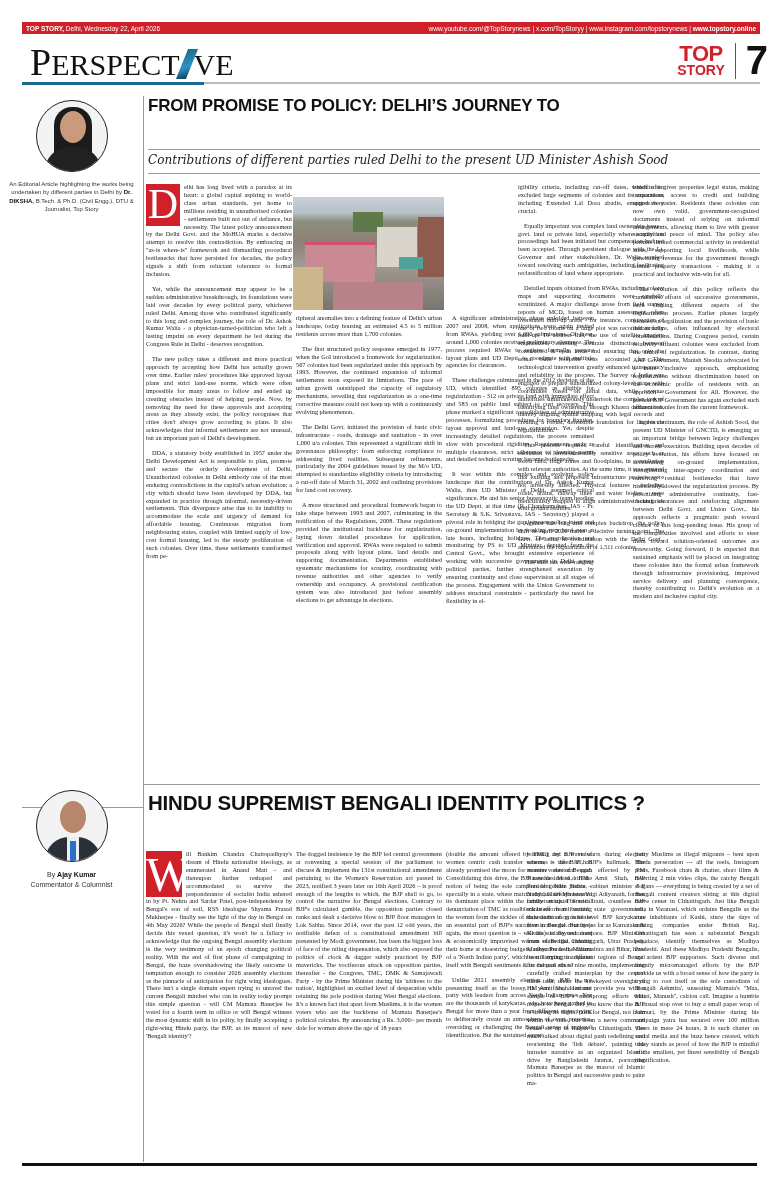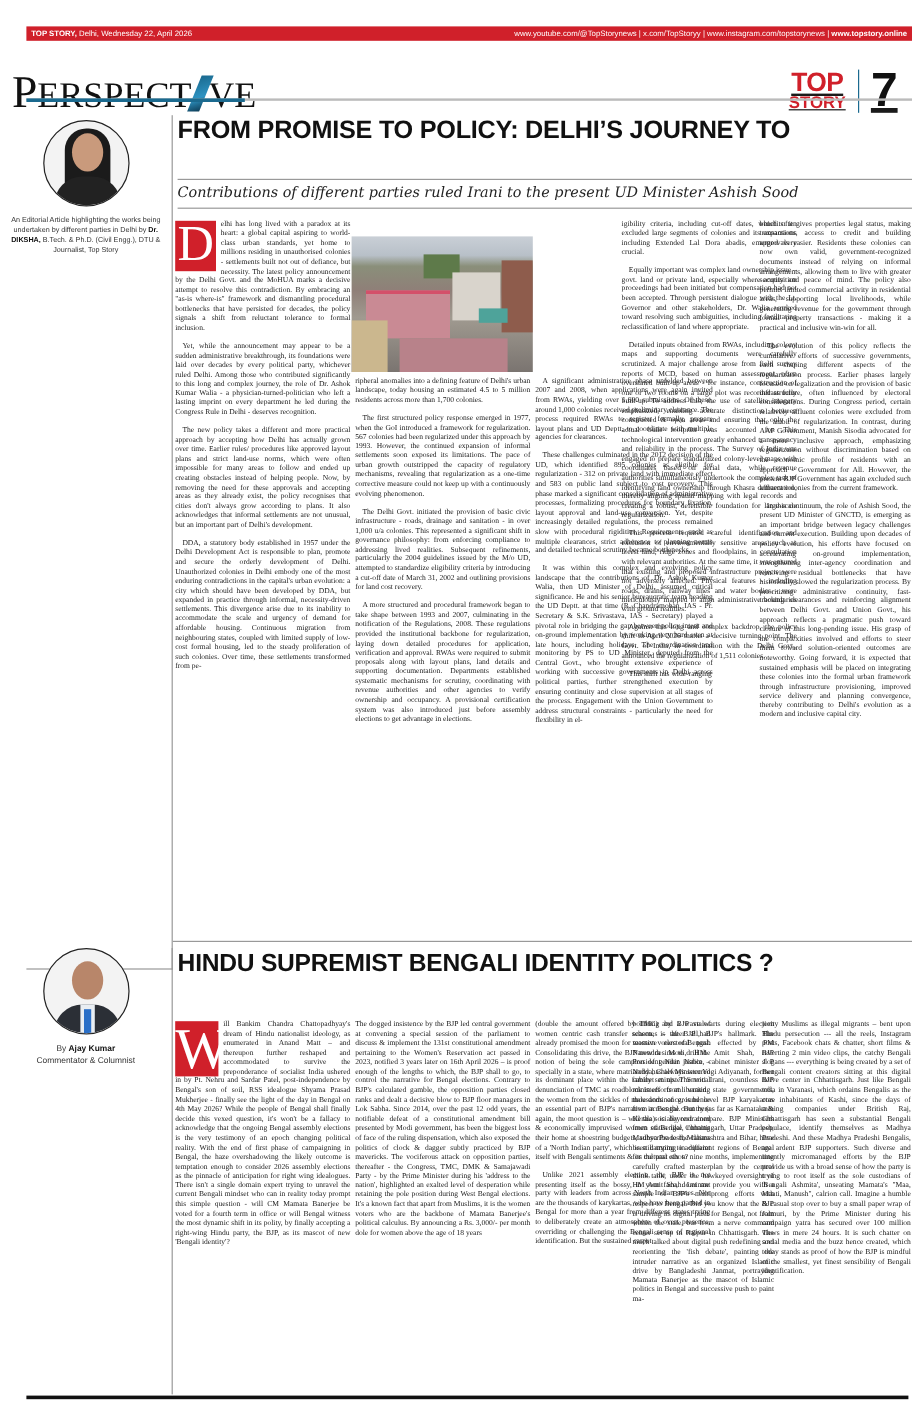--- a/index.html
+++ b/index.html
@@ -1,23 +1,23 @@
 <!DOCTYPE html>
 <html><head>
 <meta charset="utf-8">
 <style>
   * { box-sizing: border-box; margin: 0; padding: 0; }
   body { width: 770px; height: 1189px; background: #fff; font-family: "Liberation Serif", serif; color: #1a1a1a; position: relative; overflow: hidden; }
   .topbar { position: absolute; left: 22px; top: 22px; width: 738px; height: 12px; background: #d0202a; color: #fff; font-family: "Liberation Sans", sans-serif; font-size: 6.5px; display: flex; align-items: center; justify-content: space-between; padding: 0 4px; }
   .topbar b { font-weight: bold; }
-  .masthead { position: absolute; left: 10px; top: 38px; width: 738px; height: 44px; margin-top: 15px; }
+  .masthead { position: absolute; left: 30px; top: 38px; width: 738px; height: 44px; }
   .perspective { position: absolute; left: 0; top: 2px; font-family: "Liberation Serif", serif; font-size: 30px; letter-spacing: 0; color: #111; }
   .perspective .big { font-size: 38px; }
   .perspective .pen { display: inline-block; width: 10px; height: 30px; background: linear-gradient(160deg, #1b6a8f 0%, #2e93c2 60%, #0e3d57 100%); transform: skewX(-22deg); margin: 0 2px; vertical-align: -4px; }
-  .brand { position: absolute; right: 0; top: 0; display: flex; align-items: center; text-decoration: underline; }
+  .brand { position: absolute; right: 0; top: 0; display: flex; align-items: center; }
   .brand-logo { font-family: "Liberation Sans", sans-serif; font-weight: bold; color: #d0202a; text-align: center; line-height: 0.9; }
   .brand-logo .t1 { font-size: 22px; letter-spacing: -0.5px; }
   .brand-logo .t2 { font-size: 14px; }
   .brand-sep { width: 1px; height: 36px; background: #1b6a8f; margin: 0 10px; }
   .page-num { font-family: "Liberation Sans", sans-serif; font-weight: bold; font-size: 40px; color: #111; }
   .rule-top { position: absolute; left: 22px; top: 82px; width: 738px; height: 2px; background: #bbb; }
   .rule-top .accent { position: absolute; left: 0; top: 0; width: 182px; height: 3px; background: #1b6a8f; }
 
   .side { position: absolute; left: 0; width: 143px; text-align: center; font-family: "Liberation Sans", sans-serif; }
   .avatar { width: 72px; height: 72px; border-radius: 50%; border: 1px solid #222; margin: 0 auto; overflow: hidden; position: relative; background: #f3f3f3; }
@@ -25,21 +25,21 @@
   .avatar .hair { position: absolute; left: 17px; top: 6px; width: 38px; height: 70px; border-radius: 18px 18px 4px 4px; background: #1b1b1b; }
   .avatar .body { position: absolute; left: 8px; top: 46px; width: 56px; height: 40px; border-radius: 24px 24px 0 0; background: #222; }
   .avatar .suit { background: #2b2f36; }
   .avatar .shirt { position: absolute; left: 30px; top: 46px; width: 12px; height: 30px; background: #e9eef3; }
   .avatar .tie { position: absolute; left: 33px; top: 50px; width: 6px; height: 26px; background: #2a6fc7; }
   .avatar .skin2 { background: #b8866a; }
   .caption { font-size: 6px; color: #333; line-height: 1.4; margin-top: 8px; padding: 0 8px; }
   .caption b { font-family: "Liberation Sans", sans-serif; font-weight: bold; color: #111; }
   .vline { position: absolute; left: 143px; width: 1px; background: #999; }
 
-  .headline { position: absolute; left: 148px; font-family: "Liberation Sans", sans-serif; font-weight: bold; font-size: 21px; line-height: 1.1; color: #111; letter-spacing: -0.2px; }
+  .headline { position: absolute; left: 148px; font-family: "Liberation Sans", sans-serif; font-weight: bold; font-size: 17px; line-height: 1.1; color: #111; letter-spacing: -0.2px; }
   .subhead { position: absolute; left: 148px; font-family: "DejaVu Serif", serif; font-style: italic; font-size: 12px; color: #222; }
   .hr { position: absolute; height: 1px; background: #999; }
 
   .col { position: absolute; font-size: 6.3px; line-height: 7.9px; text-align: justify; color: #1a1a1a; hyphens: auto; }
   .col p { text-indent: 6px; margin-bottom: 7px; }
   .col p.first { text-indent: 0; }
   .dropcap { float: left; background: #d0202a; color: #fff; font-family: "Liberation Serif", serif; font-size: 42px; line-height: 40px; width: 34px; height: 42px; text-align: center; margin: 1px 4px 0 0; }
   .photo { position: absolute; left: 293px; top: 197px; width: 151px; height: 113px; overflow: hidden; background: linear-gradient(180deg, #c9cfd6 0%, #b8c0c8 14%, #8a8f7a 22%, #8f7f78 40%, #a09a90 60%, #7a7470 100%); }
   .photo .b1 { position: absolute; left: 12px; top: 45px; width: 70px; height: 40px; background: #c98a94; border-top: 3px solid #d4506a; }
   .photo .b2 { position: absolute; left: 84px; top: 30px; width: 40px; height: 40px; background: #d9d4cc; }
@@ -85,21 +85,21 @@
     <span>An Editorial Article highlighting the works being undertaken by different parties in Delhi by </span><b>Dr. DIKSHA,</b><span> B.Tech. &amp; Ph.D. (Civil Engg.), DTU &amp; Journalist, Top Story</span>
   </div>
 </div>
 <div class="vline" style="top:96px;height:712px;"></div>
 <div class="hr" style="left:22px;top:807px;width:122px;background:#999;"></div>
 
 <div class="headline" style="top:97px;">
   <div>FROM PROMISE TO POLICY: DELHI’S JOURNEY TO</div>
 </div>
 <div class="hr" style="left:148px;top:149px;width:612px;"></div>
-<div class="subhead" style="top:153px;">Contributions of different parties ruled Irani to the present UD Minister Ashish Sood</div>
+<div class="subhead" style="top:153px;">Contributions of different parties ruled Delhi to the present UD Minister Ashish Sood</div>
 <div class="hr" style="left:148px;top:173px;width:612px;"></div>
 
 <div class="col" style="left:146px;top:183px;width:146px;">
   <p class="first"><span class="dropcap">D</span><span>elhi has long lived with a paradox at its heart: a global capital aspiring to world-class urban standards, yet home to millions residing in unauthorised colonies - settlements built not out of defiance, but necessity. The latest policy announcement by the Delhi Govt. and the MoHUA marks a decisive attempt to resolve this contradiction. By embracing an "as-is where-is" framework and dismantling procedural bottlenecks that have persisted for decades, the policy signals a shift from reluctant tolerance to formal inclusion.</span></p>
   <p>Yet, while the announcement may appear to be a sudden administrative breakthrough, its foundations were laid over decades by every political party, whichever ruled Delhi. Among those who contributed significantly to this long and complex journey, the role of Dr. Ashok Kumar Walia - a physician-turned-politician who left a lasting imprint on every department he led during the Congress Rule in Delhi - deserves recognition.</p>
   <p>The new policy takes a different and more practical approach by accepting how Delhi has actually grown over time. Earlier rules/ procedures like approved layout plans and strict land-use norms, which were often impossible for many areas to follow and ended up creating obstacles instead of helping people. Now, by removing the need for these approvals and accepting areas as they already exist, the policy recognises that cities don't always grow according to plans. It also acknowledges that informal settlements are not unusual, but an important part of Delhi's development.</p>
   <p>DDA, a statutory body established in 1957 under the Delhi Development Act is responsible to plan, promote and secure the orderly development of Delhi. Unauthorized colonies in Delhi embody one of the most enduring contradictions in the capital's urban evolution: a city which should have been developed by DDA, but expanded in practice through informal, necessity-driven settlements. This divergence arise due to its inability to accommodate the scale and urgency of demand for affordable housing. Continuous migration from neighbouring states, coupled with limited supply of low-cost formal housing, led to the steady proliferation of such colonies. Over time, these settlements transformed from pe-</p>
 </div>
 
 <div class="photo">

